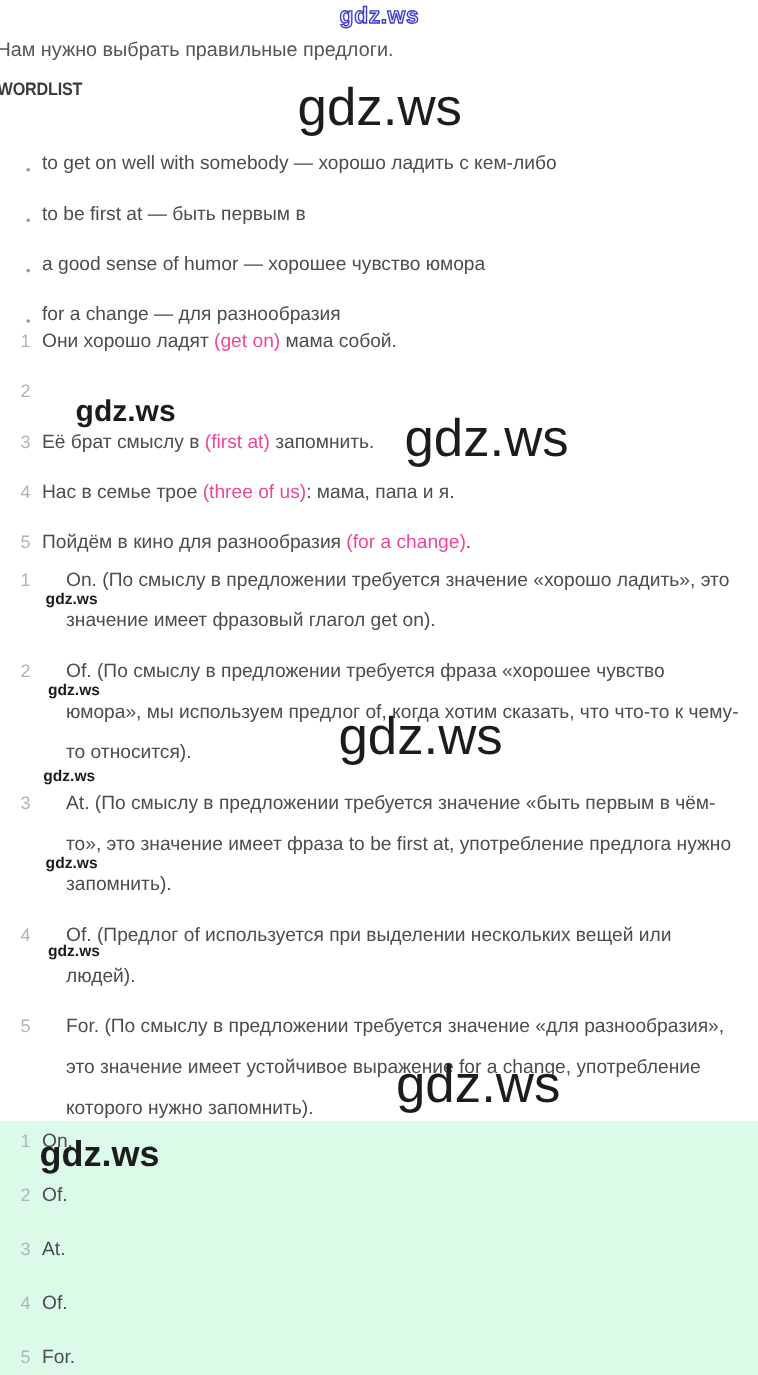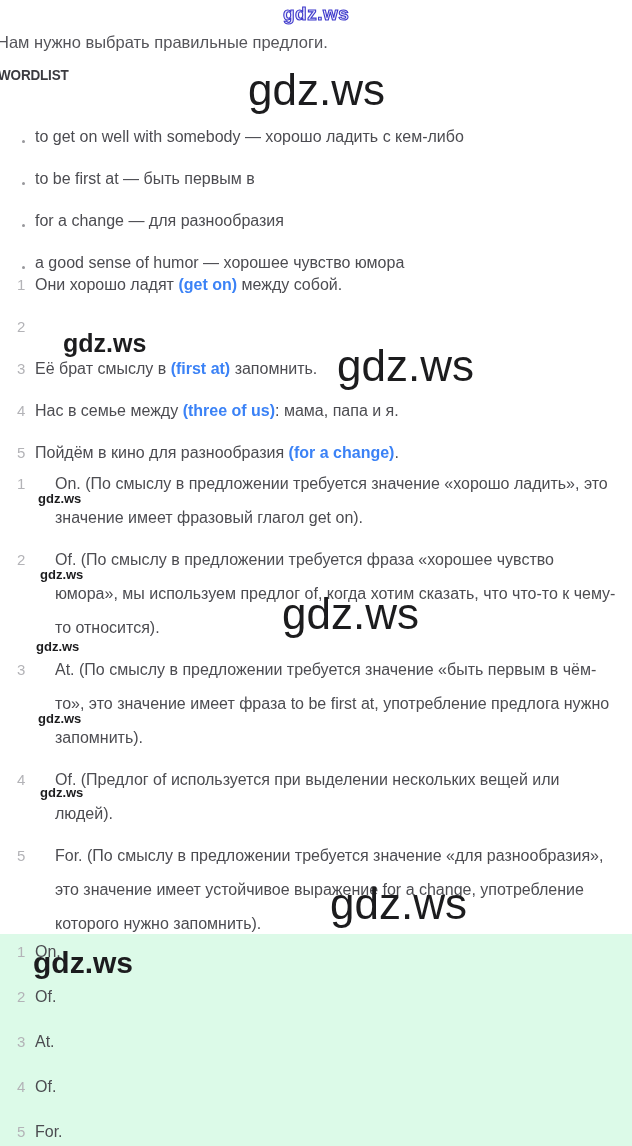--- a/index.html
+++ b/index.html
@@ -14,21 +14,21 @@
     margin:14px 0 0 -2px;font-size:15px;font-weight:700;color:#3b3b40;
     letter-spacing:-0.2px;transform:scaleX(0.9);transform-origin:0 50%;
   }
   .word-list{margin-top:33px;}
   .word-item{display:flex;align-items:center;height:42px;font-size:16px;line-height:18px;padding-right:20px;}
   .dot{flex:0 0 3px;width:3px;height:3px;border-radius:50%;background:#97979b;margin:8px 10px 0 22px;}
 
   .sentence-list{margin-top:-8px;}
   .sentence-item{display:flex;align-items:flex-start;height:42px;font-size:16px;line-height:18px;padding-right:20px;}
   .num{flex:0 0 35px;box-sizing:border-box;padding-left:17px;color:#b3b3b7;font-size:15px;}
-  .bold{font-weight:700;color:#3b82f6;}
+  .bold{font-weight:400;color:#ec4899;}
 
   .explanation-list{margin-top:-19px;}
   .expl-item{display:flex;align-items:flex-start;font-size:16px;line-height:34px;padding-right:12px;margin-bottom:8px;}
   .expl-item .num{line-height:34px;}
   .expl-text{flex:1;margin-left:20px;}
 
   
   .answers{
     position:absolute;left:0;right:0;top:934px;height:212px;
     background:#dcfae8;padding-top:9px;box-sizing:border-box;
@@ -65,47 +65,47 @@
     <span class="word-text">to get on well with somebody — хорошо ладить с кем-либо</span>
   </div>
 
   <div class="word-item">
     <span class="dot"></span>
     <span class="word-text">to be first at — быть первым в</span>
   </div>
 
   <div class="word-item">
     <span class="dot"></span>
-    <span class="word-text">for a change — для разнообразия</span>
+    <span class="word-text">a good sense of humor — хорошее чувство юмора</span>
   </div>
 
   <div class="word-item">
     <span class="dot"></span>
-    <span class="word-text">a good sense of humor — хорошее чувство юмора</span>
+    <span class="word-text">for a change — для разнообразия</span>
   </div>
 </div>
 
   <div class="sentence-list" id="sentence-list">
   <div class="sentence-item">
     <span class="num">1</span>
-    <span class="sentence-text"><span>Они хорошо ладят </span><span class="bold">(get on)</span><span> между собой.</span></span>
+    <span class="sentence-text"><span>Они хорошо ладят </span><span class="bold">(get on)</span><span> мама собой.</span></span>
   </div>
 
   <div class="sentence-item">
     <span class="num">2</span>
   </div>
 
   <div class="sentence-item">
     <span class="num">3</span>
     <span class="sentence-text"><span>Её брат смыслу в </span><span class="bold">(first at)</span><span> запомнить.</span></span>
   </div>
 
   <div class="sentence-item">
     <span class="num">4</span>
-    <span class="sentence-text"><span>Нас в семье между </span><span class="bold">(three of us)</span><span>: мама, папа и я.</span></span>
+    <span class="sentence-text"><span>Нас в семье трое </span><span class="bold">(three of us)</span><span>: мама, папа и я.</span></span>
   </div>
 
   <div class="sentence-item">
     <span class="num">5</span>
     <span class="sentence-text"><span>Пойдём в кино для разнообразия </span><span class="bold">(for a change)</span><span>.</span></span>
   </div>
 </div>
 
   <div class="explanation-list" id="explanation-list">
   <div class="expl-item">

